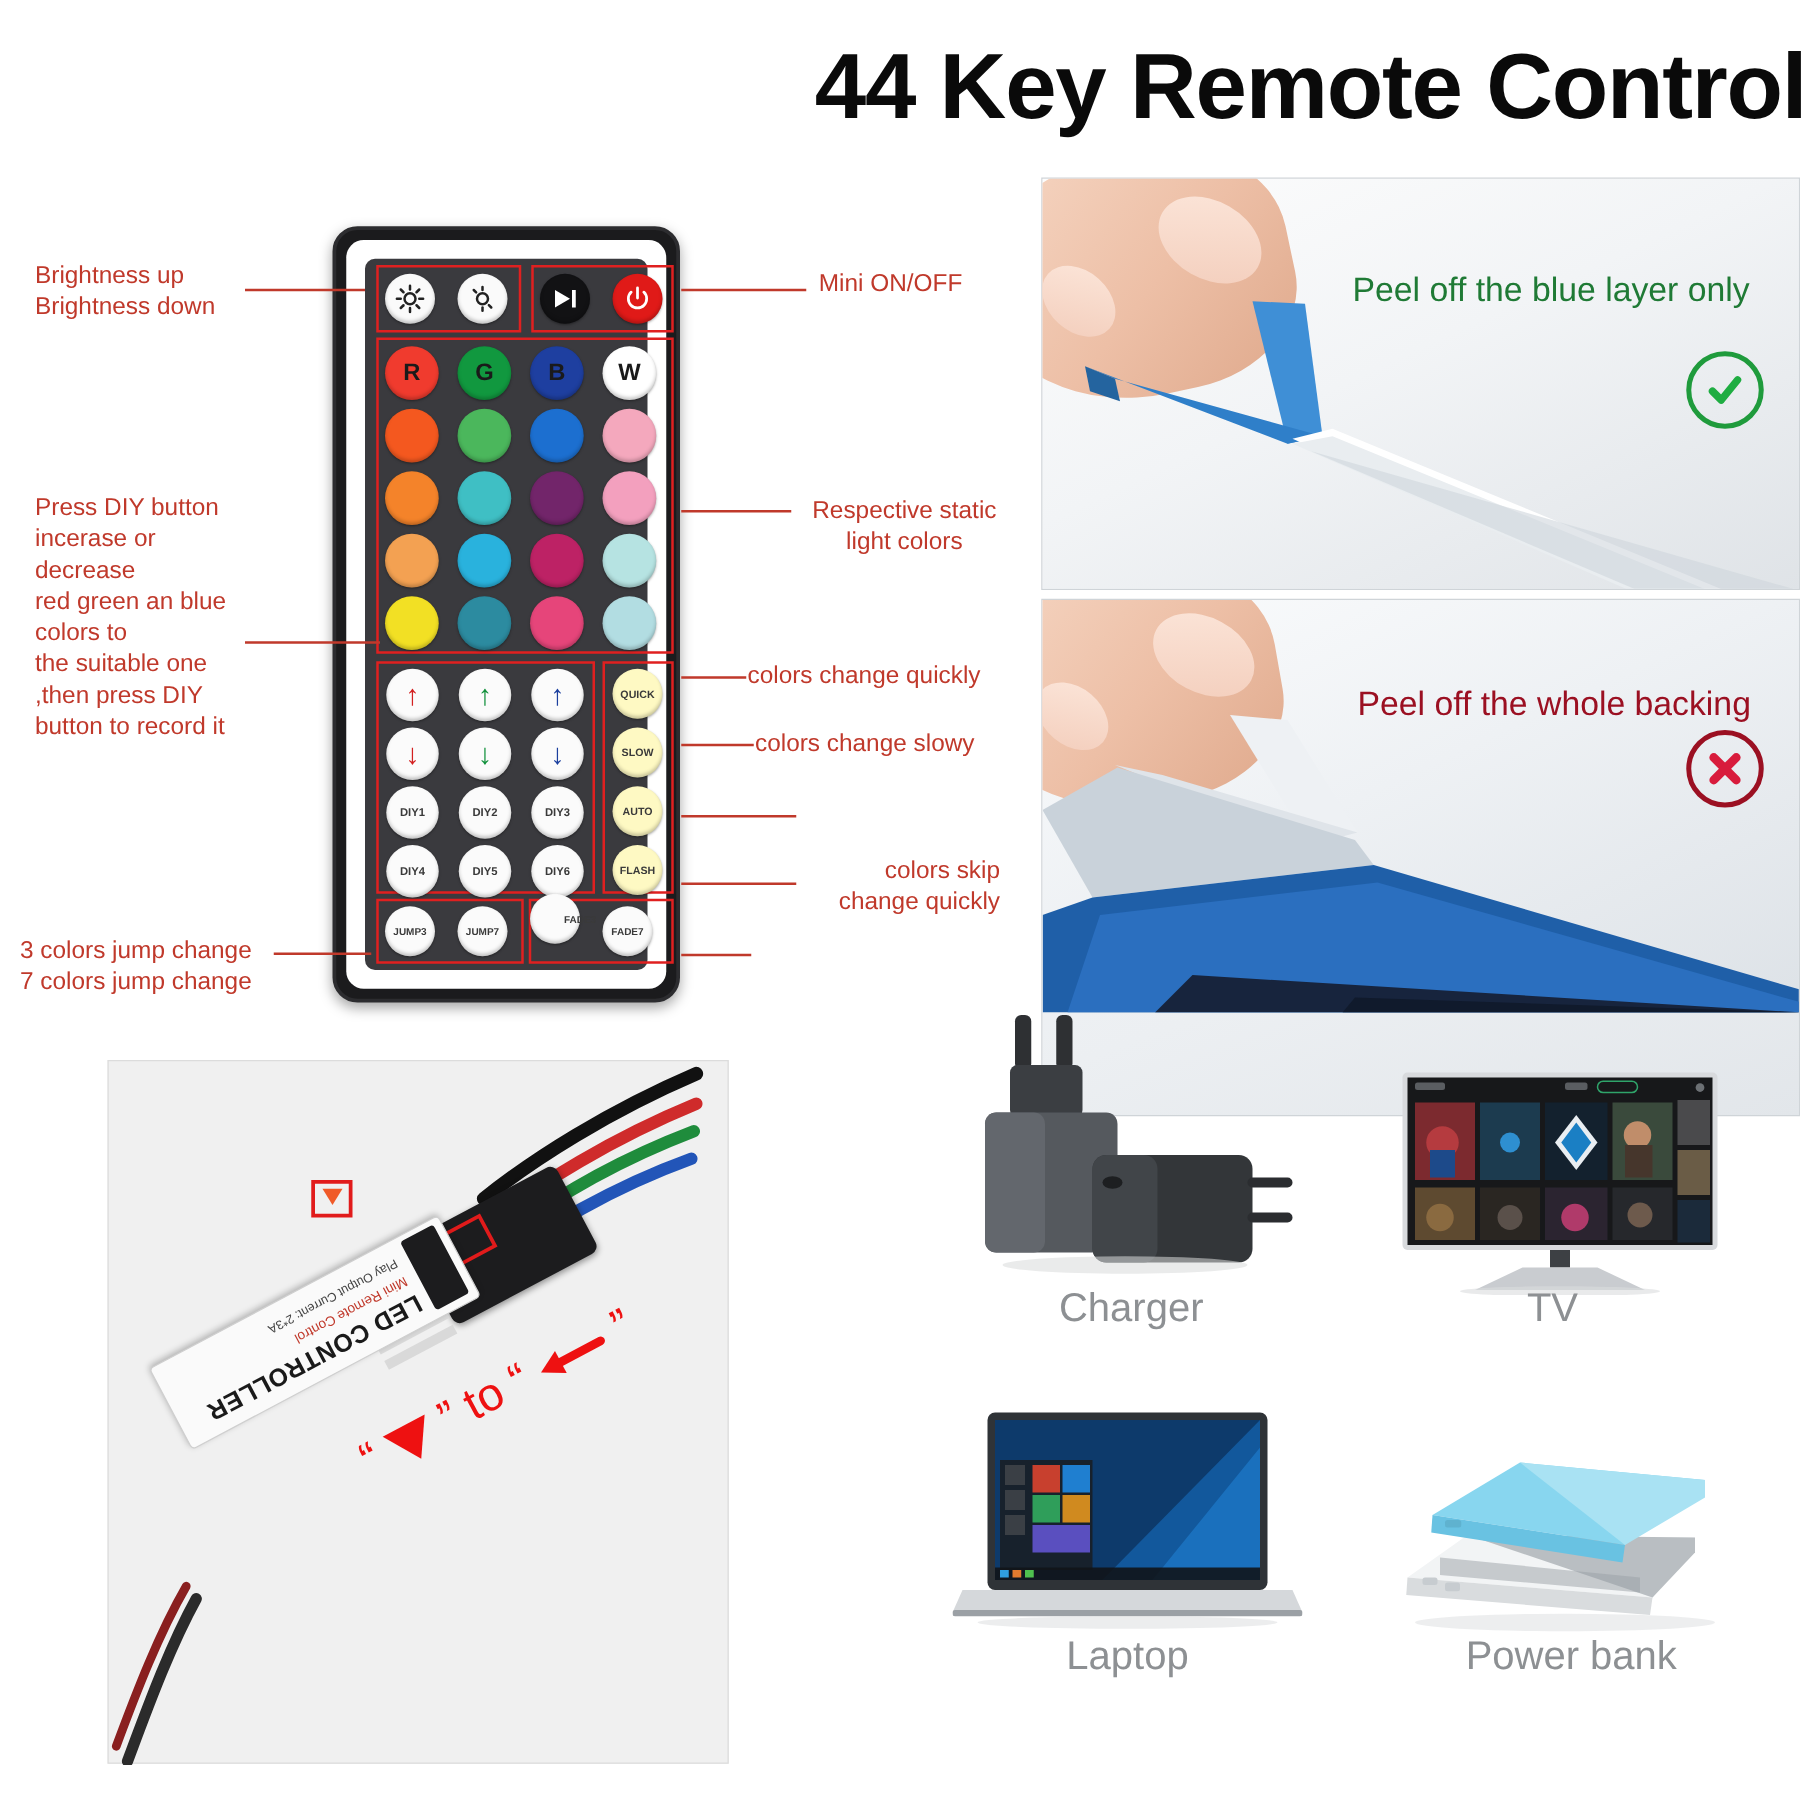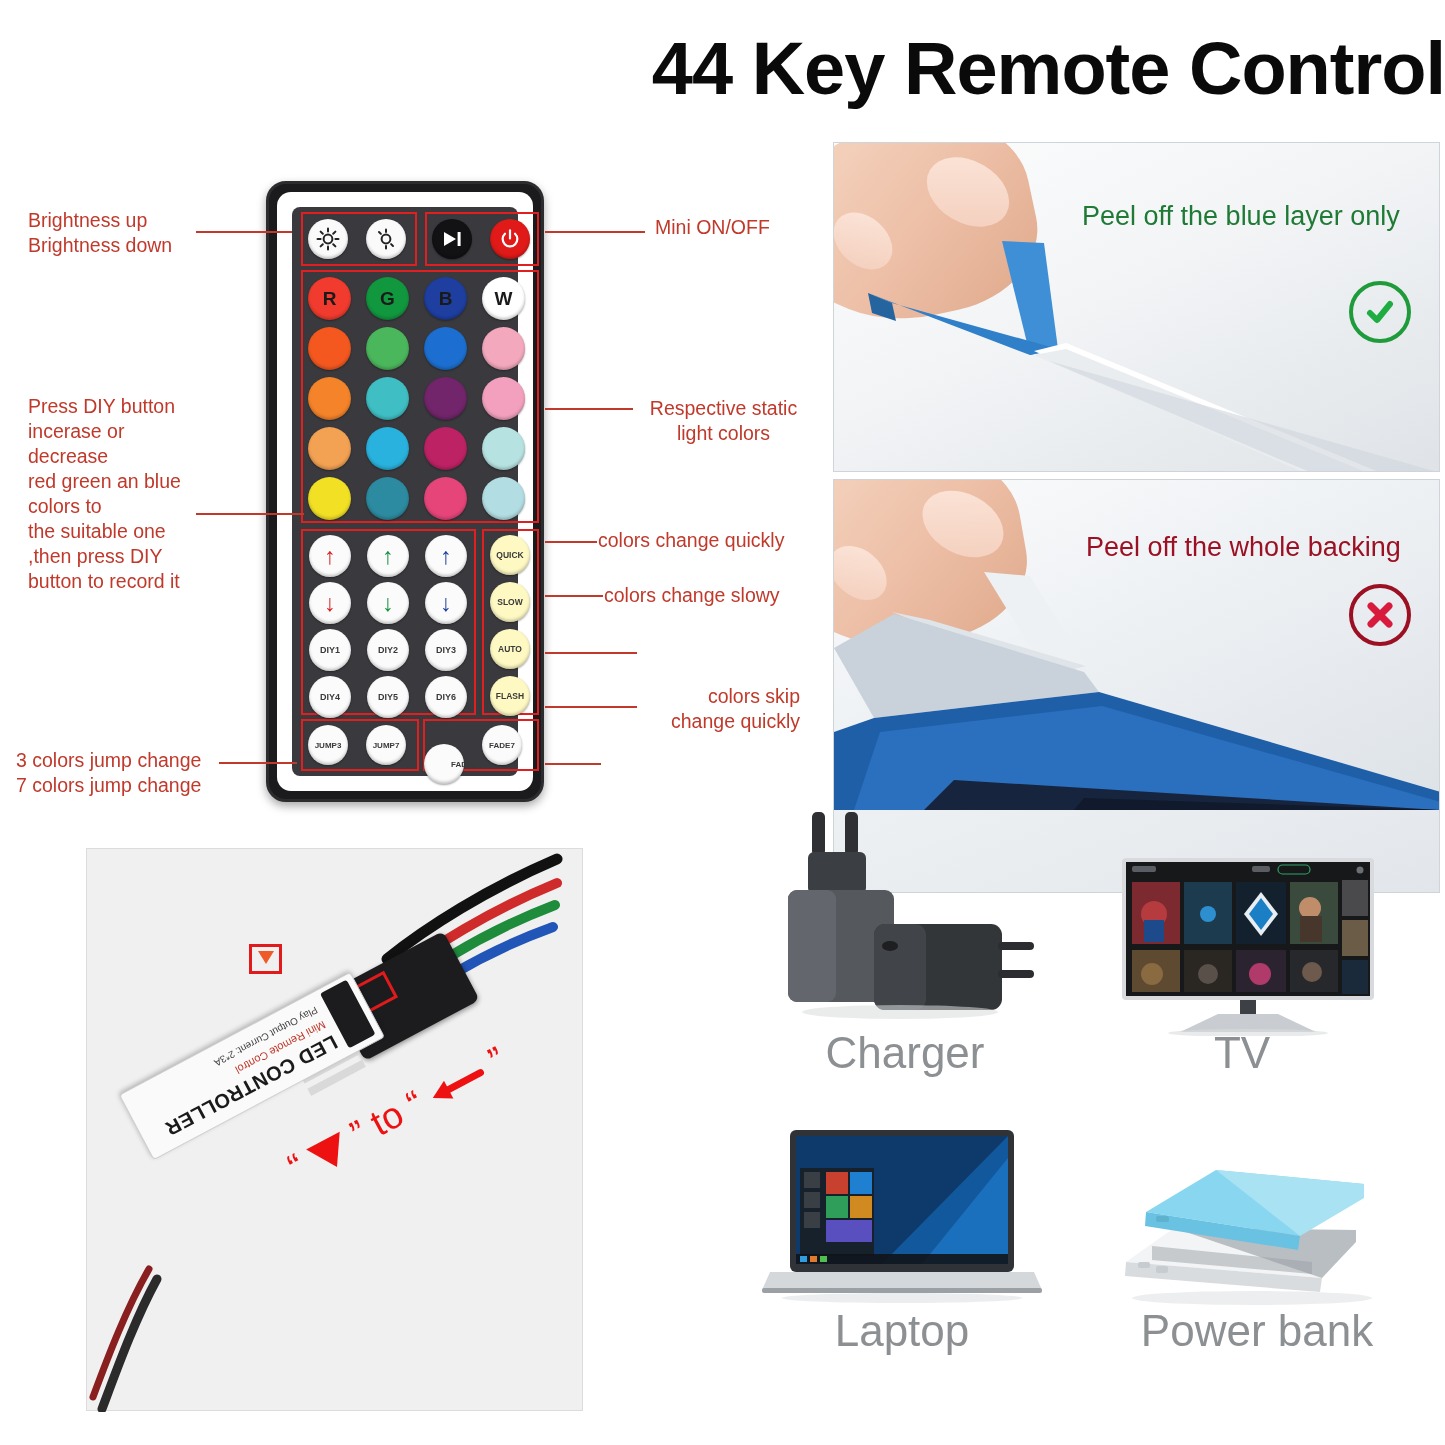--- a/index.html
+++ b/index.html
@@ -61,20 +61,21 @@
   .leader { position: absolute; background: #c0392b; height: 2px; }
 
   
   .panel {
     position: absolute; border: 1px solid #cfd4d8; overflow: hidden;
     background: linear-gradient(160deg,#f7f8fa 0%, #eceff2 60%, #e2e6ea 100%);
   }
   .panel-caption {
     position: absolute; font-size: 27px; font-family: "Liberation Sans", sans-serif;
     white-space: nowrap;
+    margin-top: 16px;
   }
   .mark-circle {
     position: absolute; width: 62px; height: 62px; border-radius: 50%;
     border: 4px solid currentColor; display: flex;
     align-items: center; justify-content: center;
   }
   .hand {
     position: absolute; background: linear-gradient(140deg,#f6d7c4 0%,#edbfa6 55%,#dfa98c 100%);
     border-radius: 50% 45% 40% 55%;
   }
@@ -103,21 +104,21 @@
     transform: rotate(-28deg); transform-origin: left center;
   }
   .tri-down {
     display: inline-block; width: 0; height: 0;
     border-left: 19px solid transparent; border-right: 19px solid transparent;
     border-top: 30px solid #ee1111; vertical-align: -7px;
   }
 
   
   .device-label {
-    position: absolute; color: #8d9093; font-size: 44px;
+    position: absolute; color: #8d9093; font-size: 32px;
     font-family: "Liberation Sans", sans-serif; white-space: nowrap;
     text-align: center;
   }
 </style>
 </head>
 <body>
 
 <div id="page">
 
   <div class="title">44 Key Remote Control</div>
@@ -234,21 +235,21 @@
         <div id="side-col">
             <div class="btn btn-side" style="left: 198px; top: 328px;">QUICK</div>
             <div class="btn btn-side" style="left: 198px; top: 375px;">SLOW</div>
             <div class="btn btn-side" style="left: 198px; top: 422px;">AUTO</div>
             <div class="btn btn-side" style="left: 198px; top: 469px;">FLASH</div>
           </div>
 
         <div id="bottom-row">
             <div class="btn btn-bottom" style="left: 16px; top: 518px;">JUMP3</div>
             <div class="btn btn-bottom" style="left: 74px; top: 518px;">JUMP7</div>
-            <div class="btn btn-bottom" style="left: 132px; top: 537px; padding-left: 40px;">FADE3</div>
+            <div class="btn btn-bottom" style="left: 132px; top: 508px; padding-left: 40px;">FADE3</div>
             <div class="btn btn-bottom" style="left: 190px; top: 518px;">FADE7</div>
           </div>
 
       </div>
     </div>
   </div>
 
   <div class="anno" style="left:28px;top:208px;width:230px;">Brightness up
 Brightness down</div>
   <div class="leader" style="left:196px;top:231px;width:96px;"></div>

